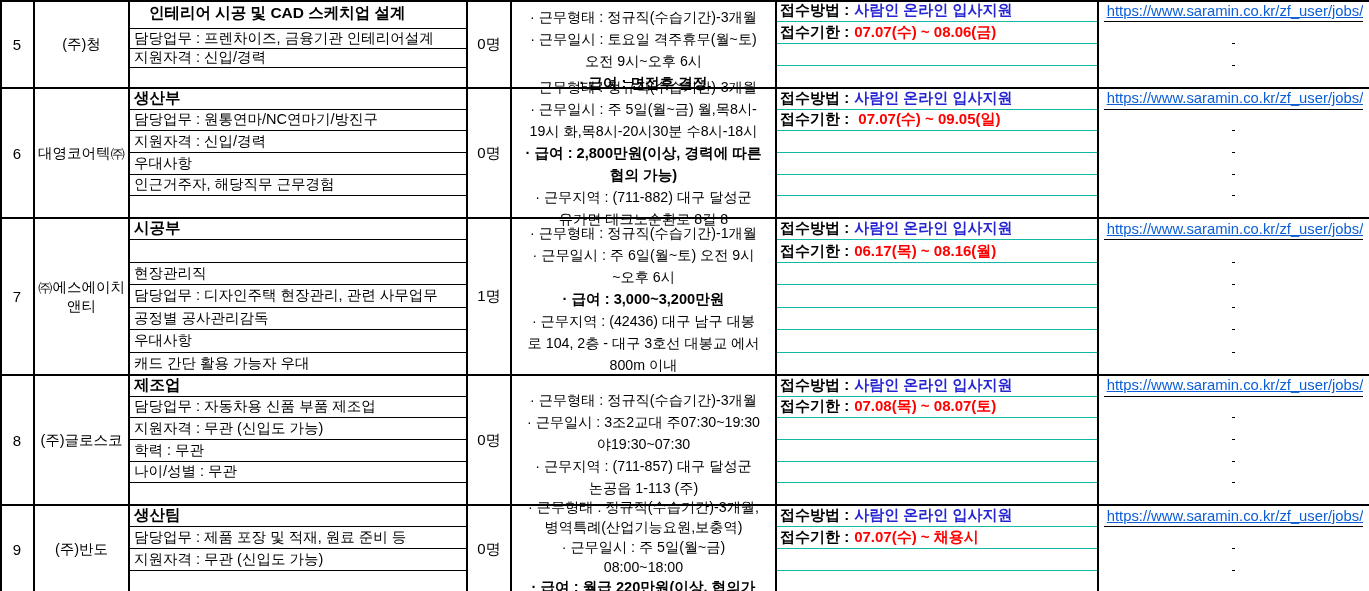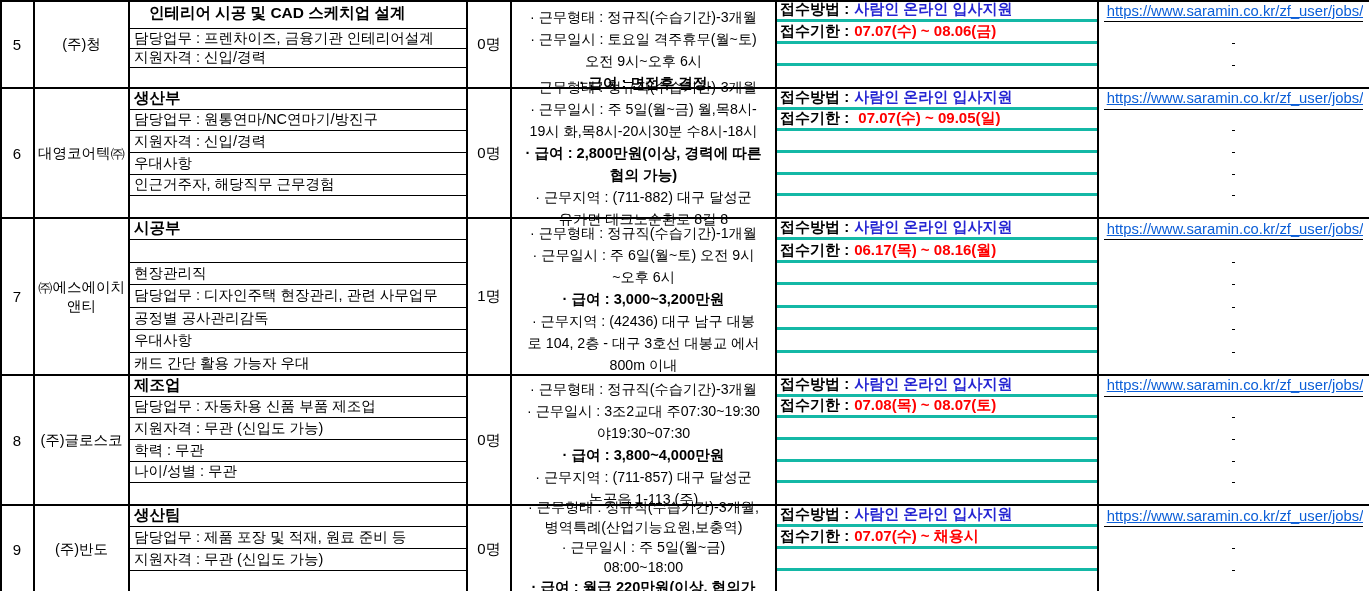--- a/index.html
+++ b/index.html
@@ -13,21 +13,21 @@
   .job-row{box-sizing:border-box;display:flex;align-items:center;padding-left:5px;font-size:14.5px;white-space:nowrap;overflow:hidden;}
   .job-row:not(:last-child){border-bottom:1px solid #000;}
   .job-row.bold{font-weight:700;font-size:15.5px;}
   .col-count{width:44px;display:flex;align-items:center;justify-content:center;font-size:15px;}
   .col-details{width:265px;position:relative;}
   .details-content{position:absolute;left:0;right:0;z-index:1;text-align:center;}
   .details-line{font-size:14.2px;white-space:nowrap;}
   .details-line.bold{font-weight:700;font-size:14.6px;}
   .col-right{width:322px;display:flex;flex-direction:column;}
   .right-row{box-sizing:border-box;display:flex;align-items:center;padding-left:4px;font-size:15px;font-weight:700;white-space:pre;overflow:hidden;}
-  .right-row:not(:last-child){border-bottom:3px solid #14b8a6;}
+  .right-row:not(:last-child){border-bottom:1px solid #14b8a6;}
   .method-value{color:var(--method-blue);margin-left:5px;}
   .deadline-value{color:var(--deadline-red);margin-left:5px;}
   .col-url{flex:1;display:flex;flex-direction:column;overflow:hidden;align-items:center;}
   .url-row{box-sizing:border-box;display:flex;align-items:center;padding-left:3px;white-space:nowrap;overflow:hidden;}
   .url-row:not(:last-child){border-bottom:1px solid #000;}
   .url-link{color:var(--url-blue);text-decoration:underline;font-size:14.8px;cursor:pointer;}
   .hline{position:absolute;left:0;width:1369px;height:2px;background:#000;z-index:10;}
   .vline{position:absolute;top:0;height:591px;width:2px;background:#000;z-index:20;}
 </style>
 </head>
@@ -164,21 +164,20 @@
         <div class="job-row" style="height: 21.6667px;">학력 : 무관</div>
         <div class="job-row" style="height: 21.6667px;">나이/성별 : 무관</div>
         <div class="job-row" style="height: 21.6667px;"></div>
       </div>
       <div class="cell col-count">0명</div>
       <div class="cell col-details">
         <div class="details-content" style="line-height: 22px; top: calc(50% + 4px); transform: translateY(-50%);">
           <div class="details-line">·  근무형태 : 정규직(수습기간)-3개월</div>
           <div class="details-line">·  근무일시 : 3조2교대 주07:30~19:30</div>
           <div class="details-line">야19:30~07:30</div>
-          <div class="details-line bold">·  급여 : 3,800~4,000만원</div>
           <div class="details-line">·  근무지역 : (711-857) 대구 달성군</div>
           <div class="details-line">논공읍 1-113 (주)</div>
         </div>
       </div>
       <div class="cell col-right">
         <div class="right-row" style="height: 21.6667px;"><div style="display: inline;">접수방법 :</div><div class="method-value" style="display: inline;">사람인 온라인 입사지원</div></div>
         <div class="right-row" style="height: 21.6667px;"><div style="display: inline;">접수기한 :</div><div class="deadline-value" style="display: inline;">07.08(목) ~ 08.07(토)</div></div>
         <div class="right-row" style="height: 21.6667px;"></div>
         <div class="right-row" style="height: 21.6667px;"></div>
         <div class="right-row" style="height: 21.6667px;"></div>

